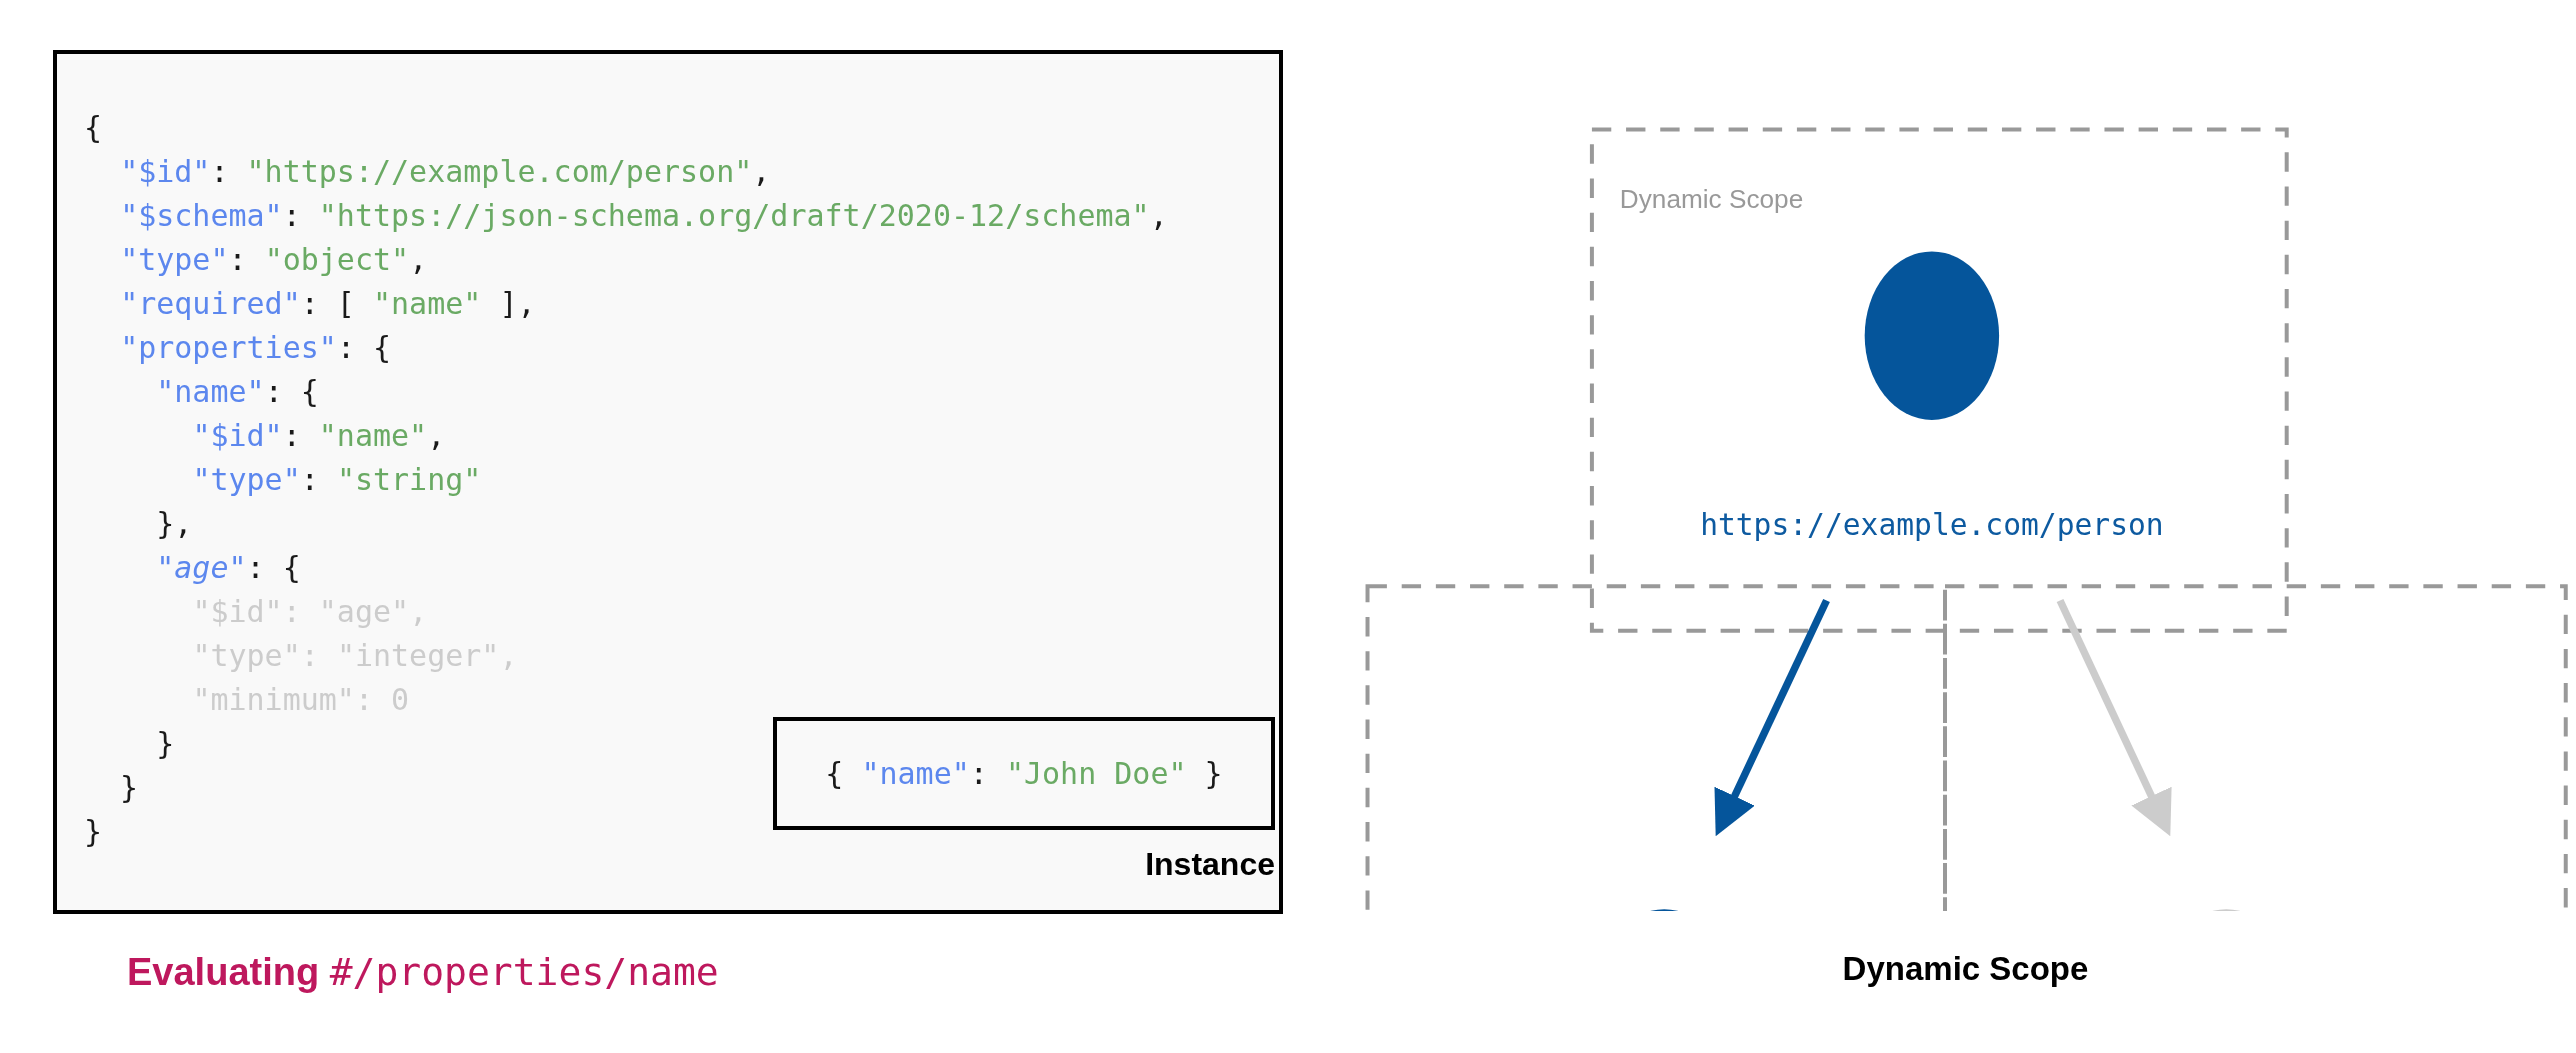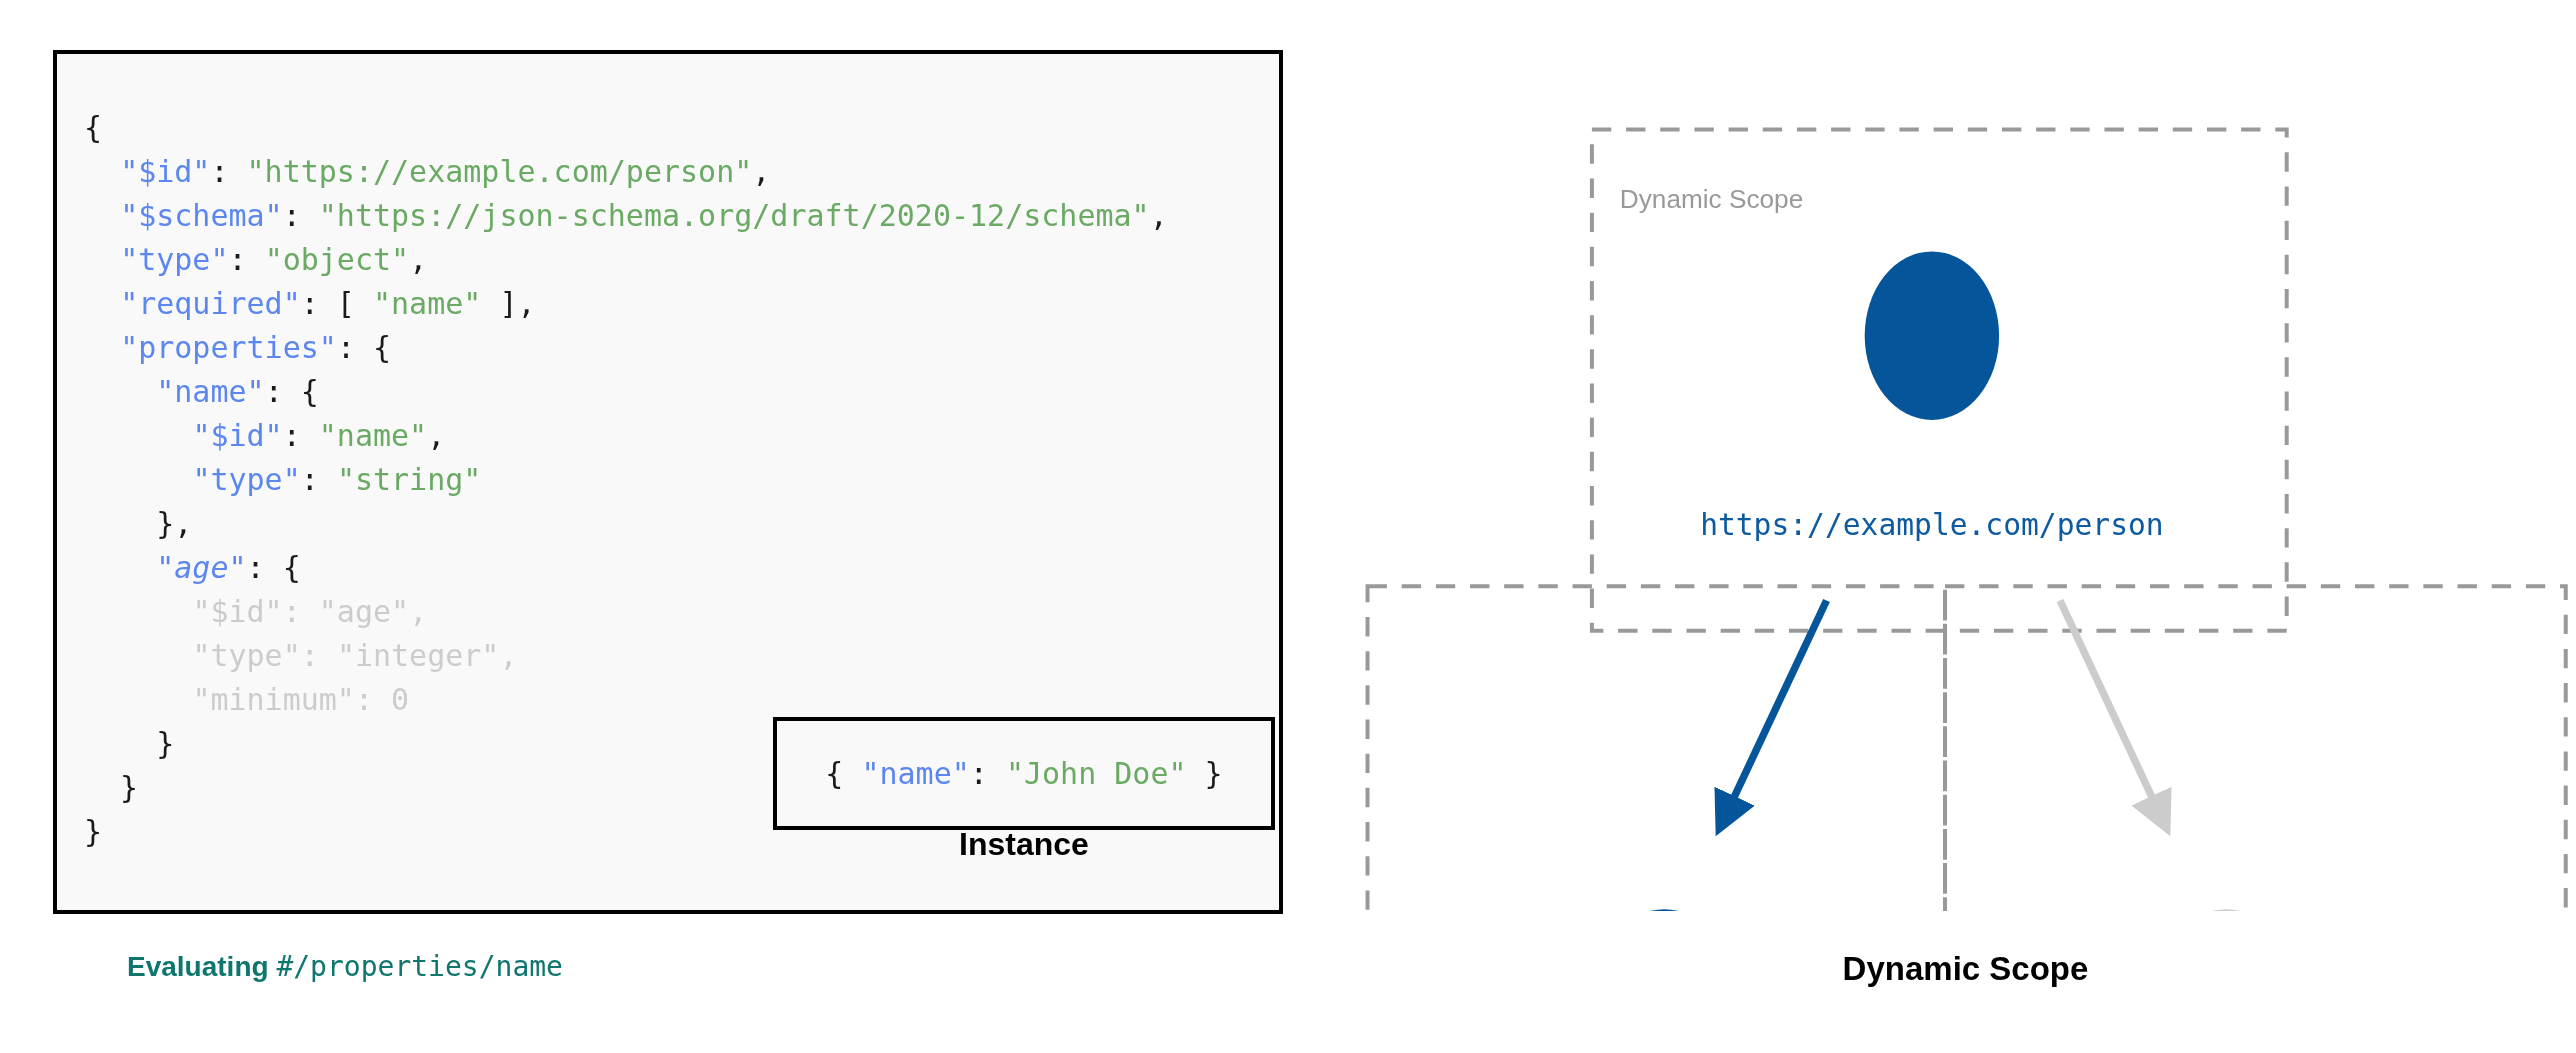--- a/index.html
+++ b/index.html
@@ -65,40 +65,40 @@
   }
   #instance-code {
     font-family: "DejaVu Sans Mono", "Liberation Mono", monospace;
     font-size: 30px;
     white-space: pre;
     color: #111111;
   }
   #instance-caption {
     position: absolute;
     left: 716px;
-    top: 772px;
+    top: 792px;
     width: 502px;
-    text-align: center;
+    text-align: right;
     font-family: "Liberation Sans", sans-serif;
     font-weight: bold;
     font-size: 32px;
     color: #000000;
   }
 
   
   #left-caption {
     position: absolute;
     left: 53px;
     top: 950px;
     width: 1230px;
     text-align: left;
     padding-left: 74px;
     box-sizing: border-box;
-    font-size: 28px;
-    color: #0f766e;
+    font-size: 38px;
+    color: #be185d;
     white-space: nowrap;
   }
   #left-caption .cap-bold {
     font-family: "Liberation Sans", sans-serif;
     font-weight: bold;
   }
   #left-caption .cap-mono {
     font-family: "DejaVu Sans Mono", "Liberation Mono", monospace;
     font-weight: normal;
   }

